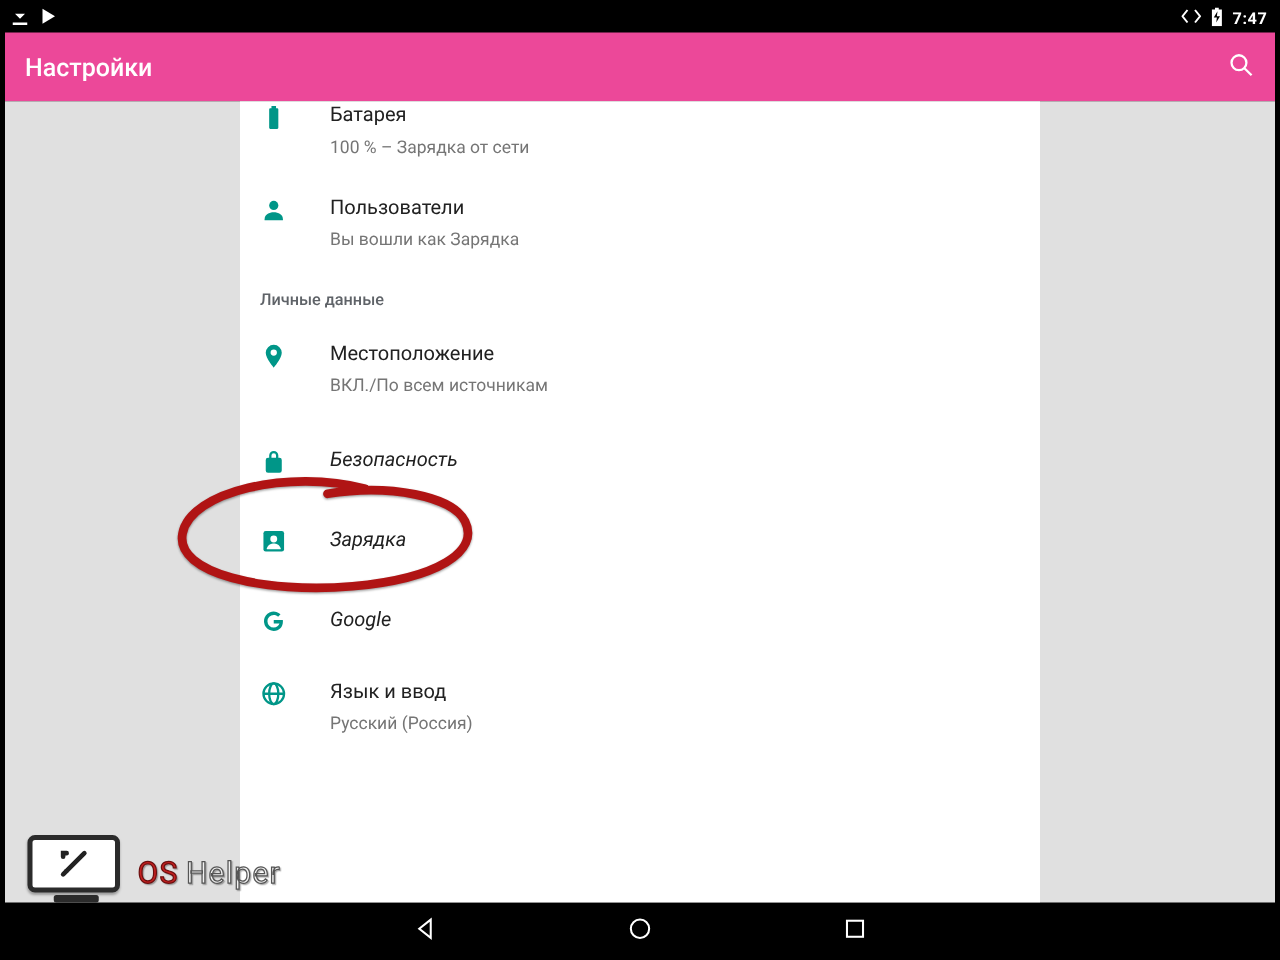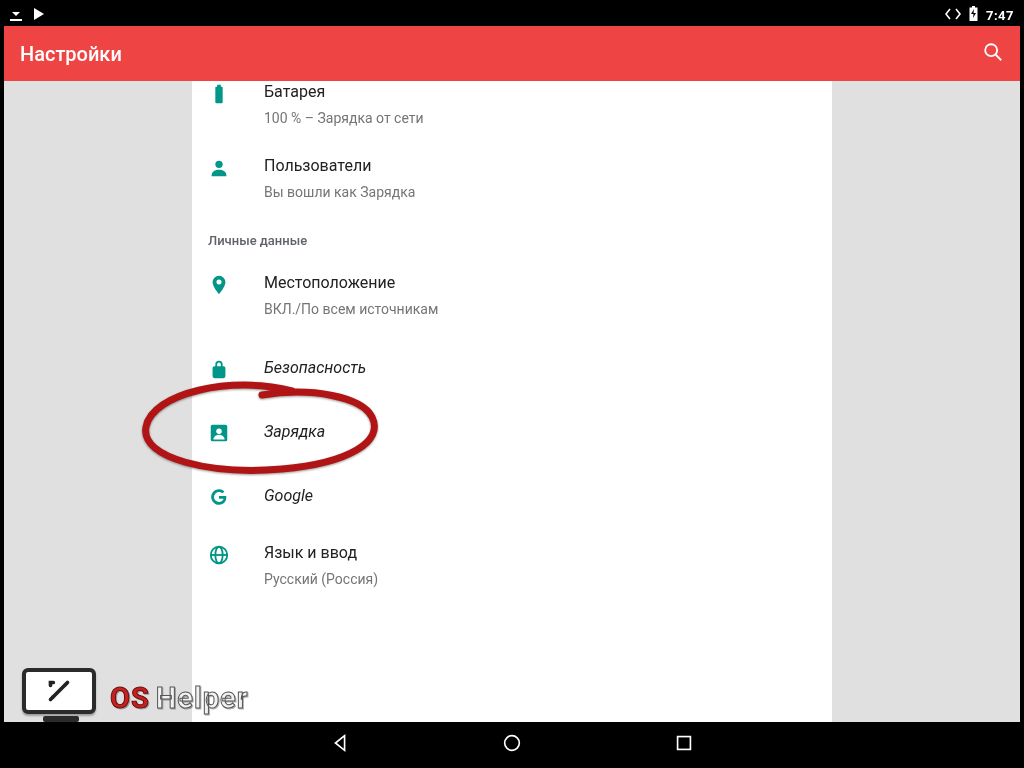--- a/index.html
+++ b/index.html
@@ -7,21 +7,21 @@
 
   .viewport { position: relative; width: 1024px; height: 768px; background: #000; overflow: hidden; border: 4px solid #000; }
 
   
   .status-bar { height: 22px; background: #000; color: #fff; display: flex; align-items: center; padding: 0 6px; font-size: 13px; }
   .status-left { display: flex; gap: 10px; align-items: center; }
   .status-right { margin-left: auto; display: flex; gap: 8px; align-items: center; }
   .status-time { font-weight: 700; letter-spacing: 0.5px; }
 
   
-  .app-bar { height: 55px; background: #ef4444; color: #fff; display: flex; align-items: center; padding: 0 16px; }
+  .app-bar { height: 55px; background: #ec4899; color: #fff; display: flex; align-items: center; padding: 0 16px; }
   .app-title { font-size: 20px; font-weight: 500; }
   .app-search { margin-left: auto; }
 
   
   .body-area { position: relative; height: 641px; background: #e0e0e0; overflow: hidden; }
   .content-card { width: 640px; margin: 0 auto; background: #fff; height: 100%; padding-top: 0; position: relative; }
 
   .section-header { font-size: 13px; color: #5f6368; font-weight: 500; padding: 14px 16px 10px 16px; }
 
   .setting-item { display: flex; align-items: flex-start; padding: 14px 16px 18px 16px; cursor: pointer; }
@@ -39,21 +39,21 @@
 
   
   .anno-circle { position: absolute; pointer-events: none; }
   .anno-circle svg { display: block; }
 
   
   .watermark { position: absolute; bottom: 36px; left: 18px; display: flex; align-items: center; gap: 10px; pointer-events: none; }
   .wm-monitor { width: 78px; height: 60px; position: relative; }
   .wm-monitor .screen { width: 74px; height: 46px; border: 4px solid #2b2b2b; border-radius: 6px; background: #fff; display:flex; align-items:center; justify-content:center; box-shadow: 0 2px 2px rgba(0,0,0,.3); }
   .wm-monitor .stand { width: 36px; height: 6px; background: #2b2b2b; margin: 2px auto 0; border-radius: 2px; }
-  .wm-text { display: flex; font-size: 29px; font-weight: 700; letter-spacing: 1px; filter: drop-shadow(1px 1px 0 rgba(0,0,0,.3)); }
+  .wm-text { display: flex; font-size: 24px; font-weight: 400; letter-spacing: 1px; filter: drop-shadow(1px 1px 0 rgba(0,0,0,.3)); }
   .wm-os { color: #c62121; -webkit-text-stroke: 1px #6b0e0e; }
   .wm-helper { color: #f2f2f2; -webkit-text-stroke: 1px #555; margin-left: 6px; }
 </style>
 </head>
 <body>
 
 <div class="viewport">
 
   <div class="status-bar">
     <div class="status-left">

